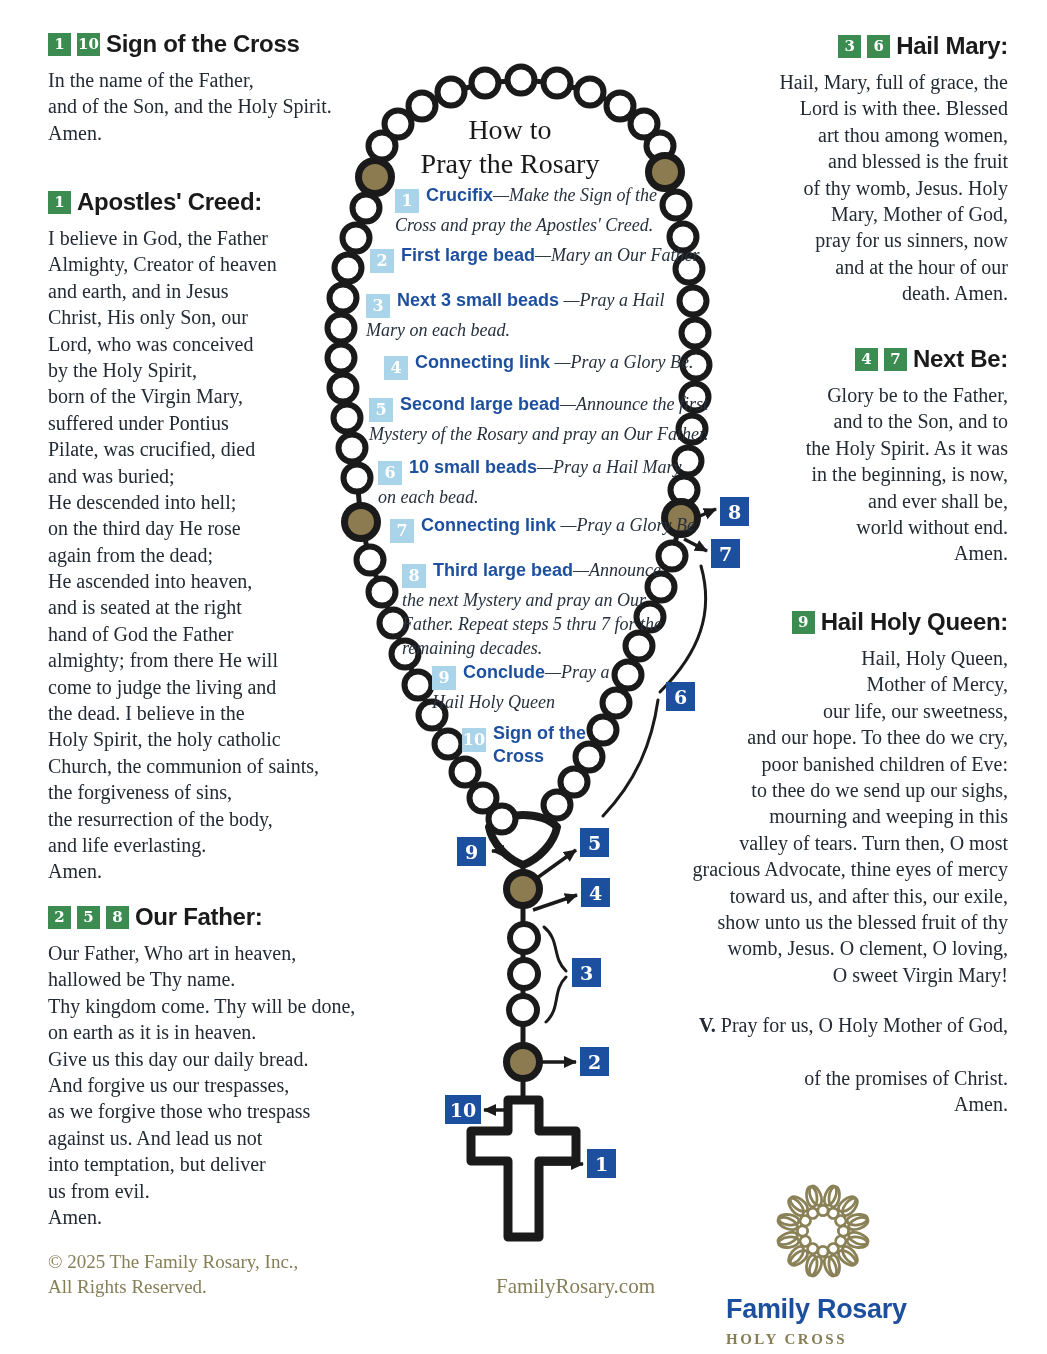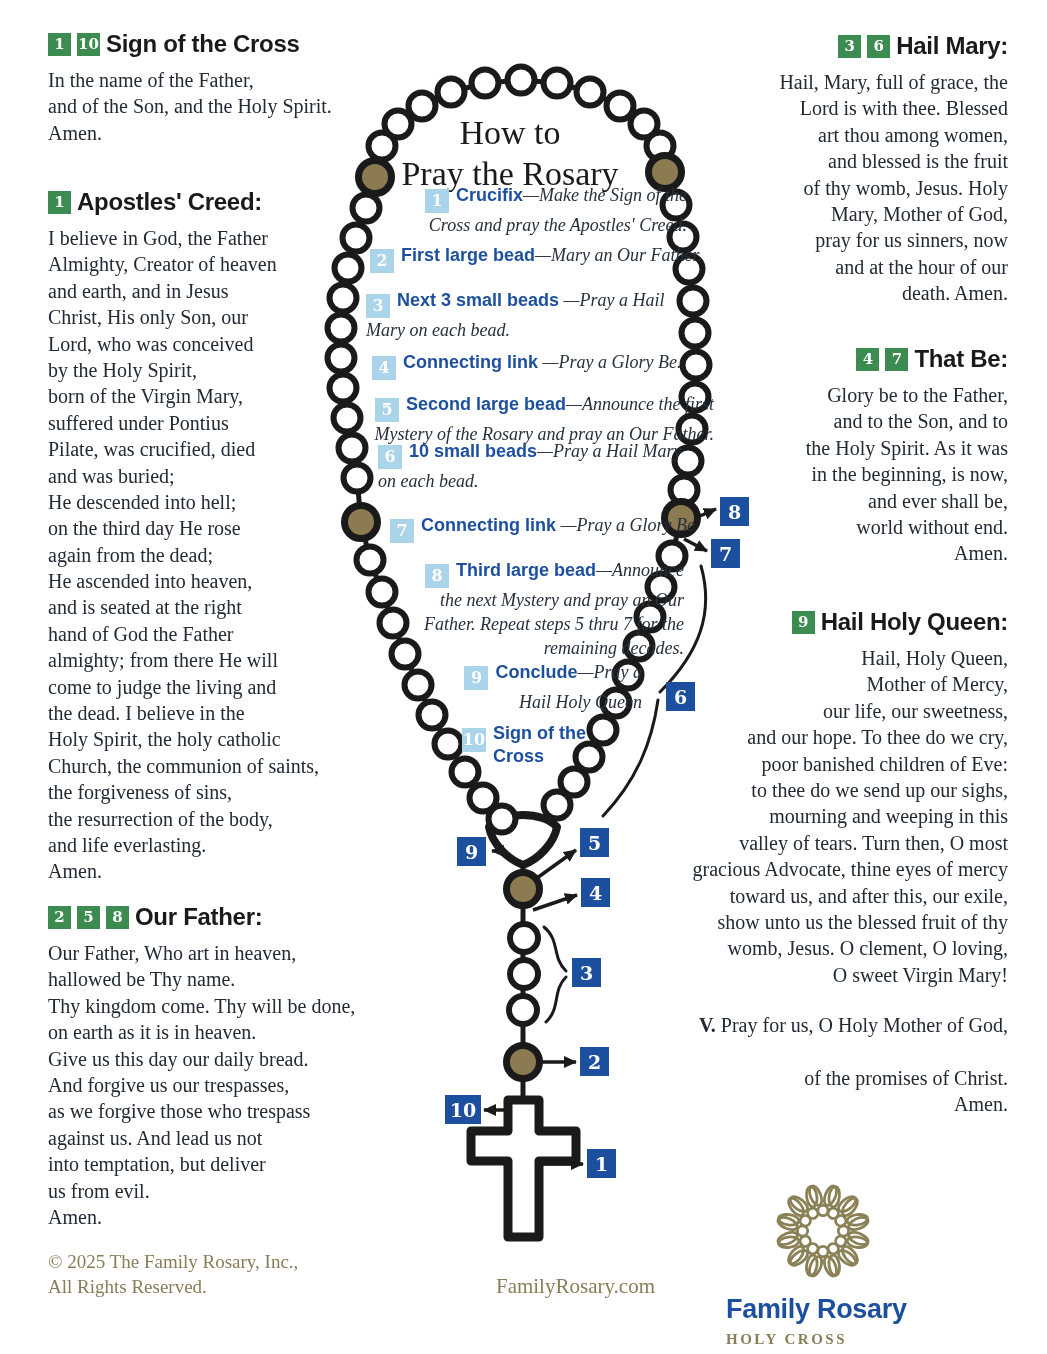--- a/index.html
+++ b/index.html
@@ -23,25 +23,25 @@
   .badge.lblue {
     width:24px; height:24px; background:#a9d4e9; font-size:16px;
     display:inline-flex; vertical-align:-5px; margin-right:7px;
   }
   
   .body-text { white-space:pre-line; font-size:20px; line-height:1.32; margin-top:9px; color:#222a33; }
   .col-right { text-align:right; }
   .olive { color:#867e57; }
   
   .rtitle {
-    white-space:pre-line; text-align:center; font-size:34px; line-height:1.2;
+    white-space:pre-line; text-align:center; font-size:28px; line-height:1.2;
     color:#1a1a1a; z-index:2;
   }
   .step { position:absolute; font-size:18px; line-height:1.35; z-index:2; }
-  .step.center { text-align:right; }
+  .step.center { text-align:left; }
   .slabel { font-family:"Liberation Sans", sans-serif; font-weight:700; color:#1d4f9f; }
   .sdesc  { font-style:italic; color:#26313d; }
   .step10 .slabel { display:inline-block; width:115px; vertical-align:top; line-height:1.25; }
   
   .dbadge {
     position:absolute; width:29px; height:29px; background:#1d4f9f; color:#fff;
     font-family:"DejaVu Serif", serif; font-weight:700; font-size:19px;
     display:flex; align-items:center; justify-content:center; z-index:3;
   }
   .dbadge.wide { width:36px; }
@@ -251,21 +251,21 @@
 Mary, Mother of God,
 pray for us sinners, now
 and at the hour of our
 death. Amen.</div>
 </div>
 
 <div class="abs col-right" style="right:39px; top:345px; width:340px; z-index:2;">
   <div class="heading right">
     <span class="badge green">4</span>
     <span class="badge green">7</span>
-    <span class="htitle">That Be:</span>
+    <span class="htitle">Next Be:</span>
   </div>
   <div class="body-text">Glory be to the Father,
 and to the Son, and to
 the Holy Spirit. As it was
 in the beginning, is now,
 and ever shall be,
 world without end.
 Amen.</div>
 </div>
 
@@ -378,27 +378,27 @@
 
 <div class="step center" style="left:395px; top:183px; width:292px;">
   <span class="badge lblue">1</span><span class="slabel">Crucifix</span><span class="sdesc">—Make the Sign of the Cross and pray the Apostles' Creed.</span>
 </div>
 <div class="step" style="left:370px; top:243px; width:335px;">
   <span class="badge lblue">2</span><span class="slabel">First large bead</span><span class="sdesc">—Mary an Our Father.</span>
 </div>
 <div class="step" style="left:366px; top:288px; width:340px;">
   <span class="badge lblue">3</span><span class="slabel">Next 3 small beads</span><span class="sdesc"> —Pray a Hail Mary on each bead.</span>
 </div>
-<div class="step" style="left:372px; top:350px; width:325px;">
+<div class="step" style="left:384px; top:350px; width:325px;">
   <span class="badge lblue">4</span><span class="slabel">Connecting link</span><span class="sdesc"> —Pray a Glory Be.</span>
 </div>
 <div class="step center" style="left:356px; top:392px; width:345px;margin-left:13px;">
   <span class="badge lblue">5</span><span class="slabel">Second large bead</span><span class="sdesc">—Announce the first Mystery of the Rosary and pray an Our Father.</span>
 </div>
-<div class="step" style="left:378px; top:439px; width:310px;">
+<div class="step" style="left:378px; top:455px; width:310px;">
   <span class="badge lblue">6</span><span class="slabel">10 small beads</span><span class="sdesc">—Pray a Hail Mary on each bead.</span>
 </div>
 <div class="step" style="left:390px; top:513px; width:320px;">
   <span class="badge lblue">7</span><span class="slabel">Connecting link</span><span class="sdesc"> —Pray a Glory Be</span>
 </div>
 <div class="step center" style="left:402px; top:558px; width:282px;">
   <span class="badge lblue">8</span><span class="slabel">Third large bead</span><span class="sdesc">—Announce the next Mystery and pray an Our Father. Repeat steps 5 thru 7 for the remaining decades.</span>
 </div>
 <div class="step center" style="left:432px; top:660px; width:210px;">
   <span class="badge lblue">9</span><span class="slabel">Conclude</span><span class="sdesc">—Pray a Hail Holy Queen</span>

